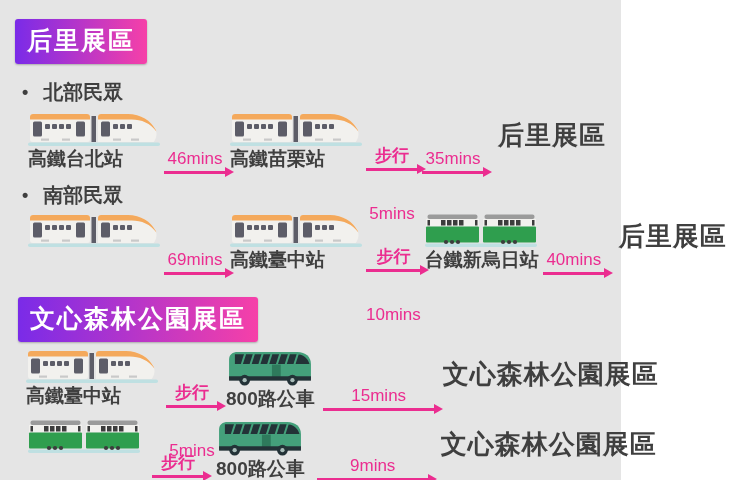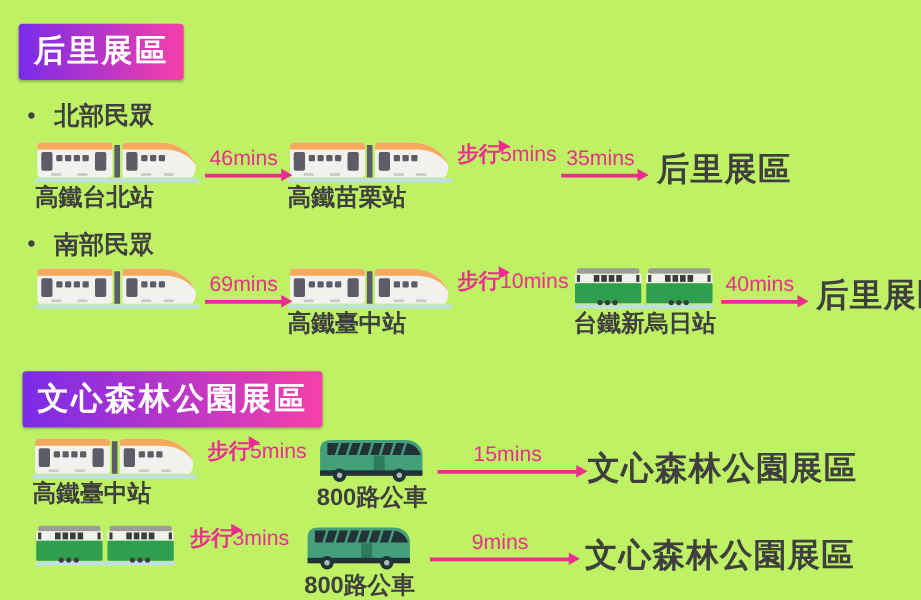--- a/index.html
+++ b/index.html
@@ -1,18 +1,18 @@
 <!DOCTYPE html>
 <html><head>
 <meta charset="utf-8">
 <style>
   html,body { margin:0; padding:0; background:#ffffff; }
   body { width:737px; height:480px; overflow:hidden;
          font-family:"Liberation Sans","DejaVu Sans",sans-serif; }
-  .canvas { position:relative; width:737px; height:480px; background:#bef264; }
+  .canvas { position:relative; width:621px; height:480px; background:#e5e5e5; }
 
   
   .section-header {
     position:absolute; display:inline-block;
     background:linear-gradient(90deg,#7A2BE8,#F640A8);
     color:#ffffff; font-weight:bold; font-size:25px; letter-spacing:2px;
     padding:5px 12px 7px 12px; border-radius:3px; white-space:nowrap;
     box-shadow:0 1px 2px rgba(0,0,0,.25);
   }
   #hdr1 { left:15px; top:19px; }
@@ -37,23 +37,23 @@
                   margin-top:1px; white-space:nowrap; line-height:1.15; }
 
   .hsr-svg { width:132px; height:36px; }
   .tra-svg { width:112px; height:36px; }
   .bus-svg { width:88px; height:39px; }
 
   
   .mins-arrow { display:flex; flex-direction:column; align-items:center;
                 margin-top:6px; min-width:62px; }
   .mins-arrow.long { min-width:112px; }
-  .walk-arrow { display:flex; flex-direction:row; align-items:center;
+  .walk-arrow { display:flex; flex-direction:column; align-items:center;
                 margin-top:3px; min-width:52px; }
-  .pink-t { color:#EB2D90; font-size:17px; line-height:1.18; white-space:nowrap; }
+  .pink-t { color:#EB2D90; font-size:17px; line-height:1.18; white-space:nowrap;margin-top:32px; }
   .walk-arrow .walk-lbl { font-weight:bold; }
   .arrow-line { position:relative; align-self:stretch; height:2.5px;
                 background:#EB2D90; margin:2px 0 1px 0; }
   .arrow-line::after { content:""; position:absolute; right:-8px; top:-4.25px;
                 width:0; height:0;
                 border-left:9px solid #EB2D90;
                 border-top:5.5px solid transparent;
                 border-bottom:5.5px solid transparent; }
 
   .dest { font-size:26px; font-weight:bold; color:#3F3F3F;

